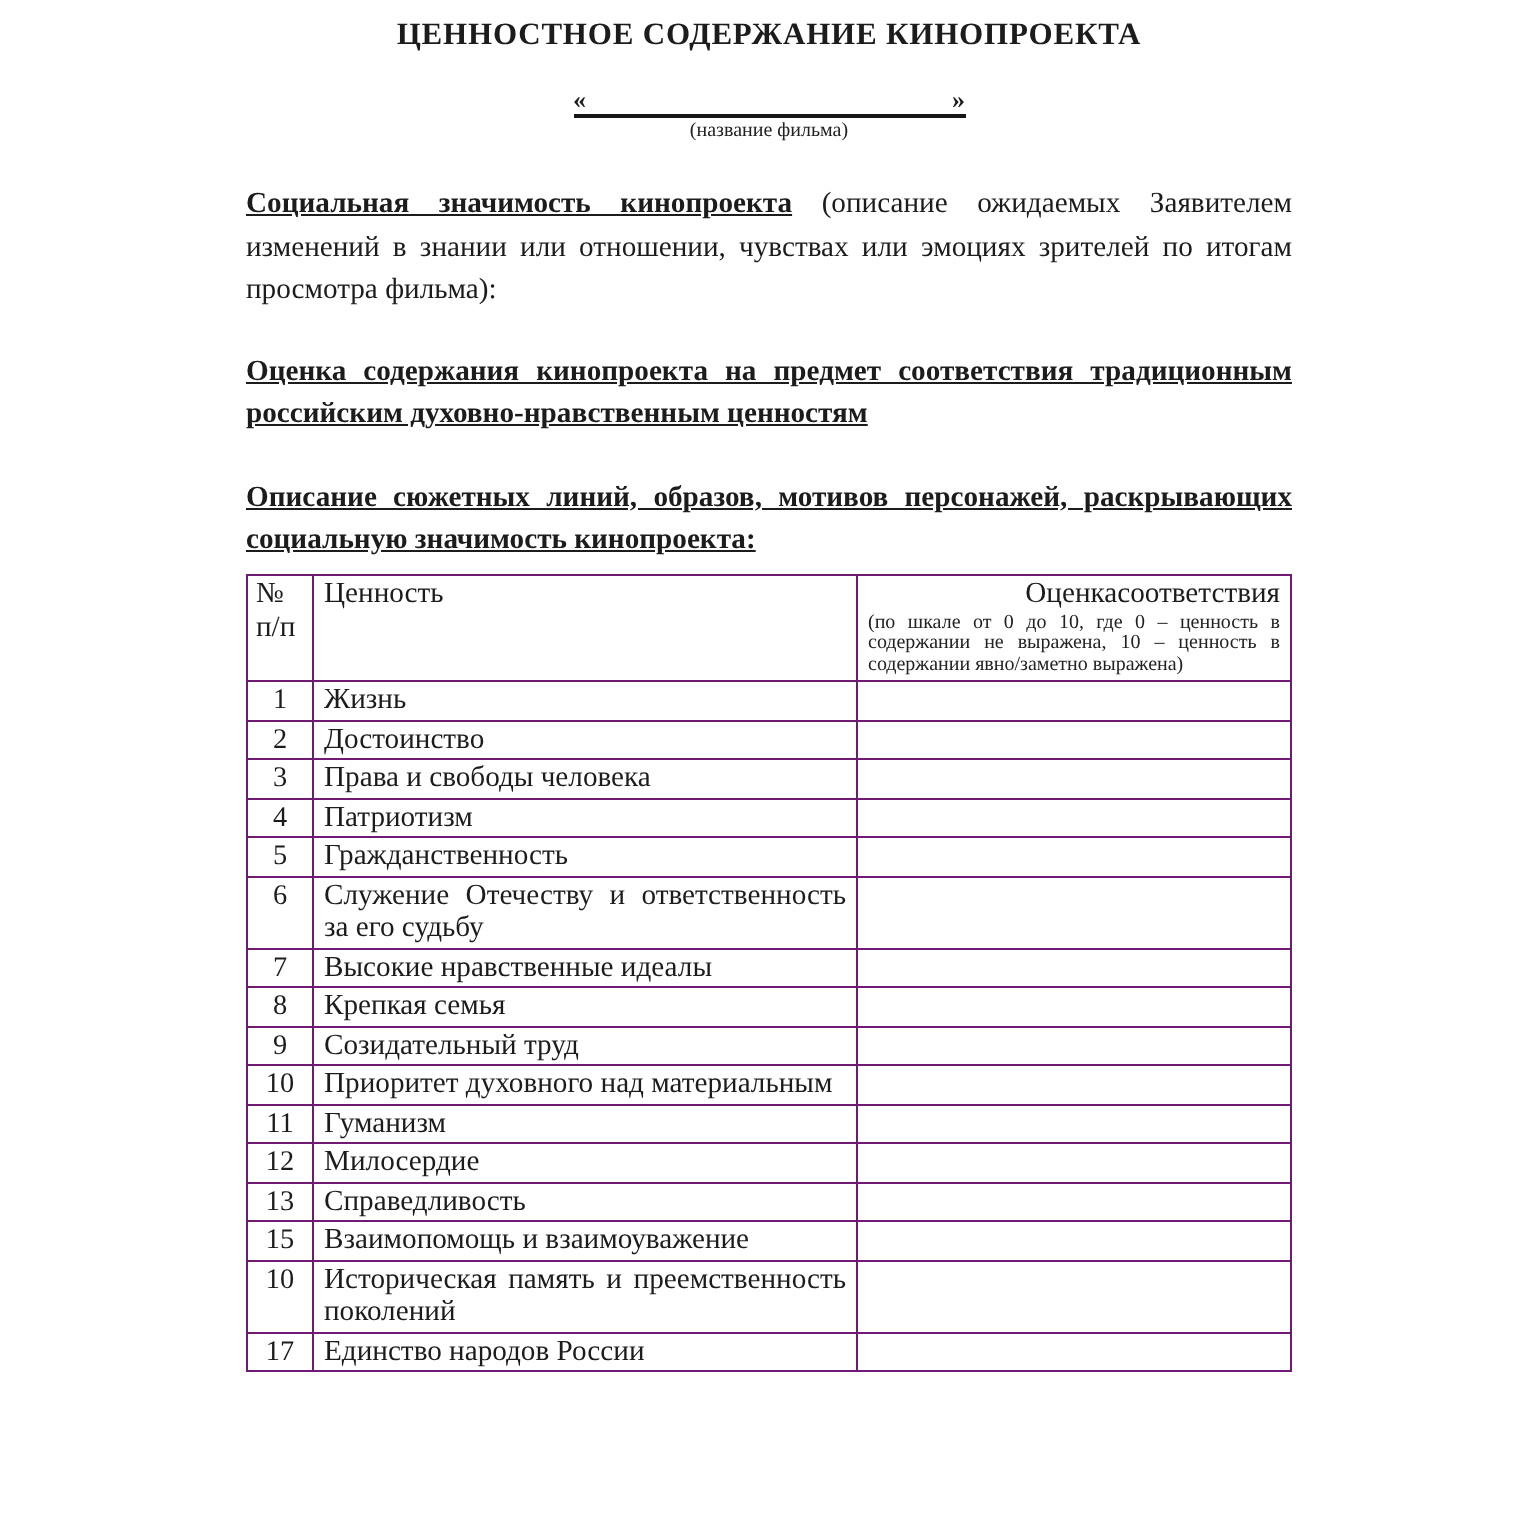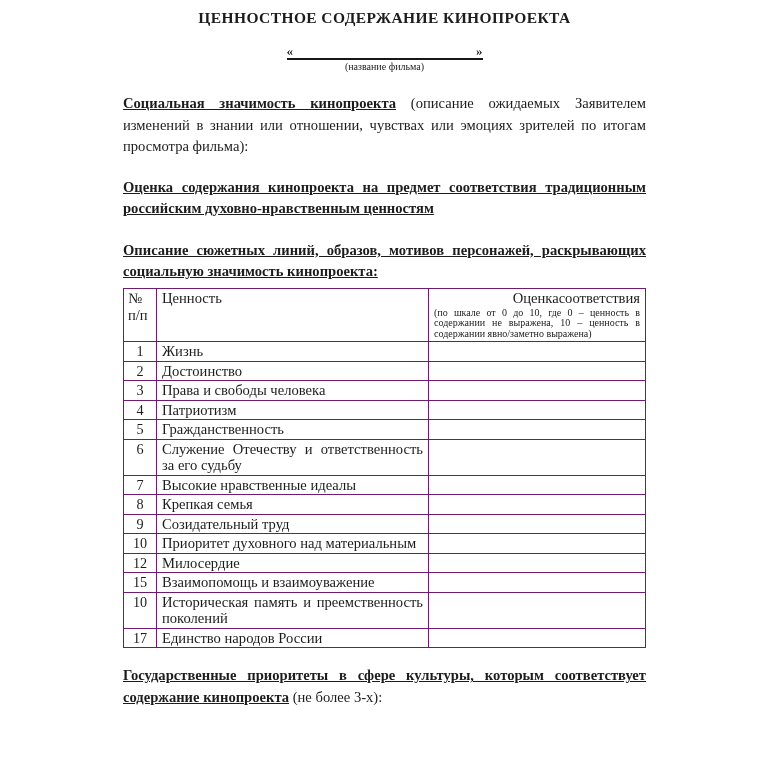--- a/index.html
+++ b/index.html
@@ -185,27 +185,37 @@
       <td class="value-cell">Созидательный труд</td>
       <td class="score-cell"></td>
     </tr>
 
     <tr>
       <td class="num-cell">10</td>
       <td class="value-cell">Приоритет духовного над материальным</td>
       <td class="score-cell"></td>
     </tr>
 
+    <tr>
+      <td class="num-cell">11</td>
+      <td class="value-cell">Гуманизм</td>
+      <td class="score-cell"></td>
+    </tr>
 
     <tr>
       <td class="num-cell">12</td>
       <td class="value-cell">Милосердие</td>
       <td class="score-cell"></td>
     </tr>
 
+    <tr>
+      <td class="num-cell">13</td>
+      <td class="value-cell">Справедливость</td>
+      <td class="score-cell"></td>
+    </tr>
 
 
     <tr>
       <td class="num-cell">15</td>
       <td class="value-cell">Взаимопомощь и взаимоуважение</td>
       <td class="score-cell"></td>
     </tr>
 
     <tr>
       <td class="num-cell">10</td>
@@ -214,15 +224,14 @@
     </tr>
 
     <tr>
       <td class="num-cell">17</td>
       <td class="value-cell">Единство народов России</td>
       <td class="score-cell"></td>
     </tr>
   </tbody>
   </table>
 
-  <p class="para bottom-block-1"><span class="b">Государственные приоритеты в сфере культуры, которым соответствует содержание кинопроекта</span><span> (не более 3-х):</span></p>
 
 </div>
 
 </body></html>

